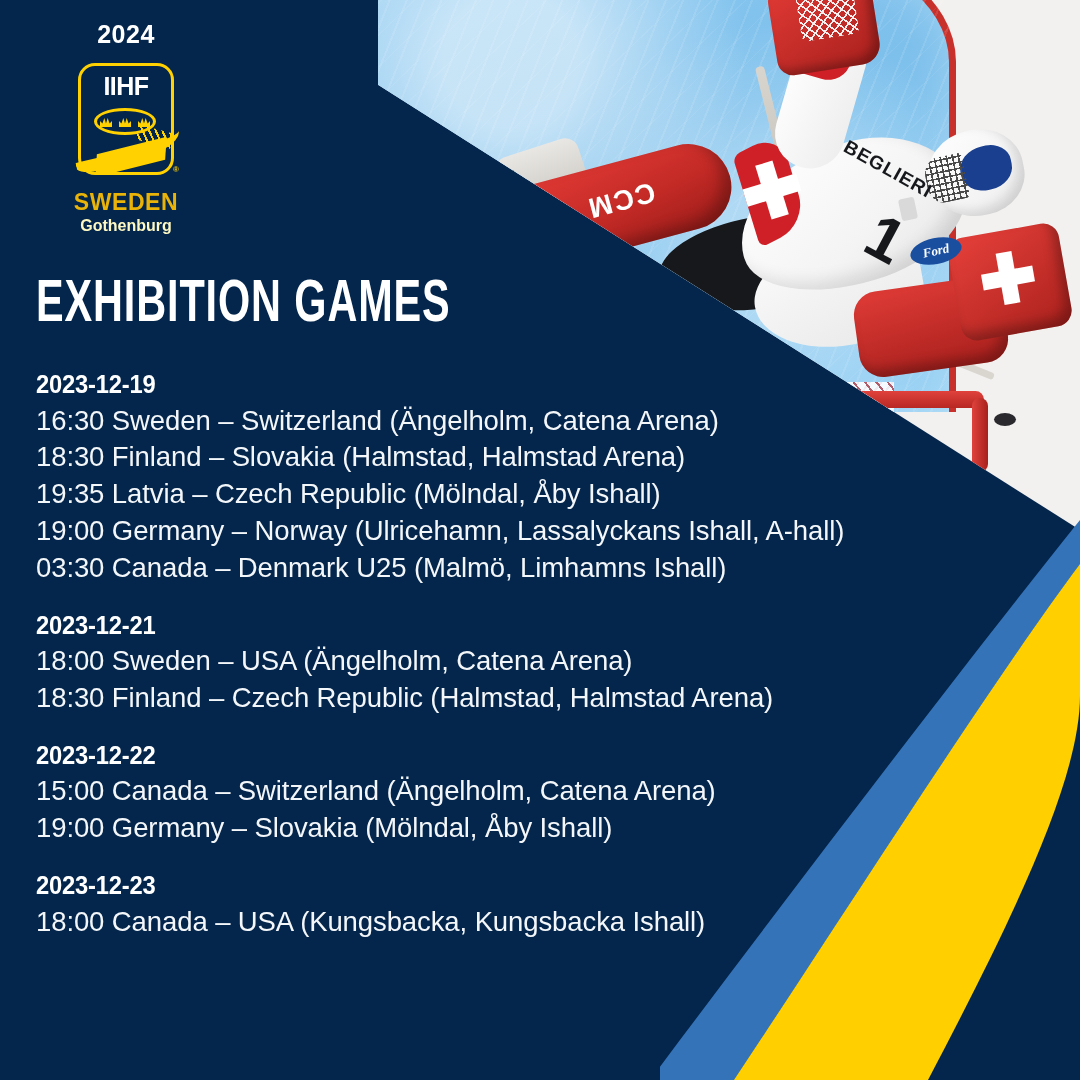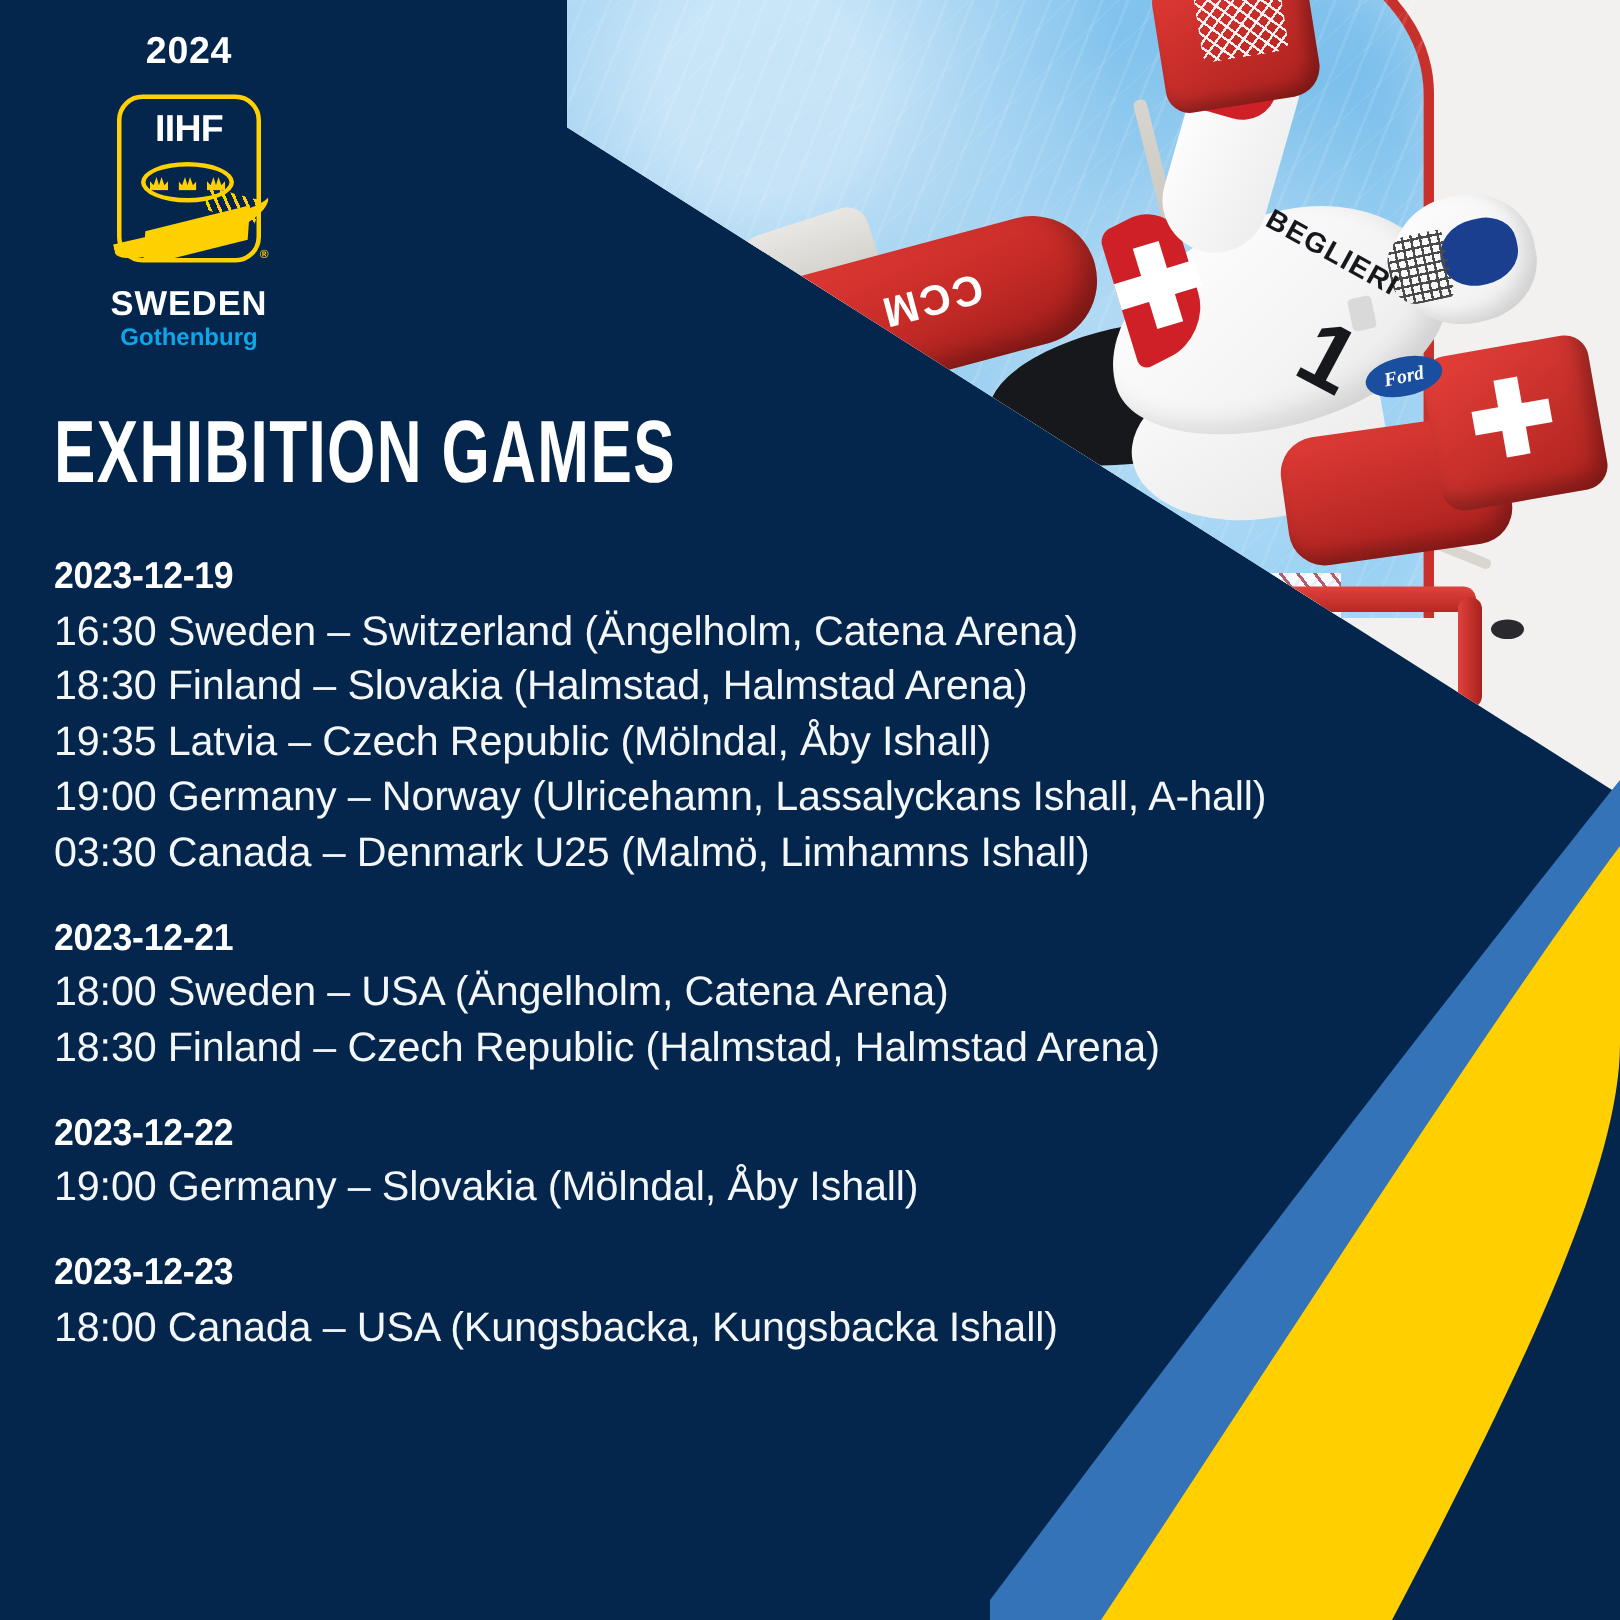--- a/index.html
+++ b/index.html
@@ -256,25 +256,25 @@
     position:absolute; left:56px; top:58px; width:40px; height:26px;
     background: repeating-linear-gradient(66deg,#ffd100 0 2px, rgba(0,0,0,0) 2px 6px);
     -webkit-clip-path: polygon(0 0, 100% 40%, 80% 100%, 0 60%);
     clip-path: polygon(0 0, 100% 40%, 80% 100%, 0 60%);
   }
   .logo-reg{
     position:absolute; right:-8px; bottom:-2px; color:#ffd100;
     font:700 8px/1 "Liberation Sans", sans-serif;
   }
   .logo-sweden{
-    text-align:center; color:#ffffff; margin-top:8px;
+    text-align:center; color:#eab308; margin-top:8px;
     font:700 23px/1 "Liberation Sans", sans-serif; letter-spacing:.6px;
   }
   .logo-city{
-    text-align:center; color:#0ea5e9; margin-top:4px;
+    text-align:center; color:#fef9c3; margin-top:4px;
     font:700 16px/1 "Liberation Sans", sans-serif;
   }
 
   
   #content{ position:absolute; left:36px; top:278px; width:1000px; }
   #headline{
     color:#ffffff;
     font:700 46px/1 "Liberation Sans", sans-serif;
     letter-spacing:1px;
     transform:scaleX(.90) scaleY(1.28);
@@ -387,20 +387,21 @@
         <div class="game">19:00 Germany – Norway (Ulricehamn, Lassalyckans Ishall, A-hall)</div>
         <div class="game">03:30 Canada – Denmark U25 (Malmö, Limhamns Ishall)</div>
       </div>
       <div class="day">
         <div class="day-date">2023-12-21</div>
         <div class="game">18:00 Sweden – USA (Ängelholm, Catena Arena)</div>
         <div class="game">18:30 Finland – Czech Republic (Halmstad, Halmstad Arena)</div>
       </div>
       <div class="day">
         <div class="day-date">2023-12-22</div>
+        <div class="game">15:00 Canada – Switzerland (Ängelholm, Catena Arena)</div>
         <div class="game">19:00 Germany – Slovakia (Mölndal, Åby Ishall)</div>
       </div>
       <div class="day">
         <div class="day-date">2023-12-23</div>
         <div class="game">18:00 Canada – USA (Kungsbacka, Kungsbacka Ishall)</div>
       </div>
     </div>
 </div>
 
 </body></html>

